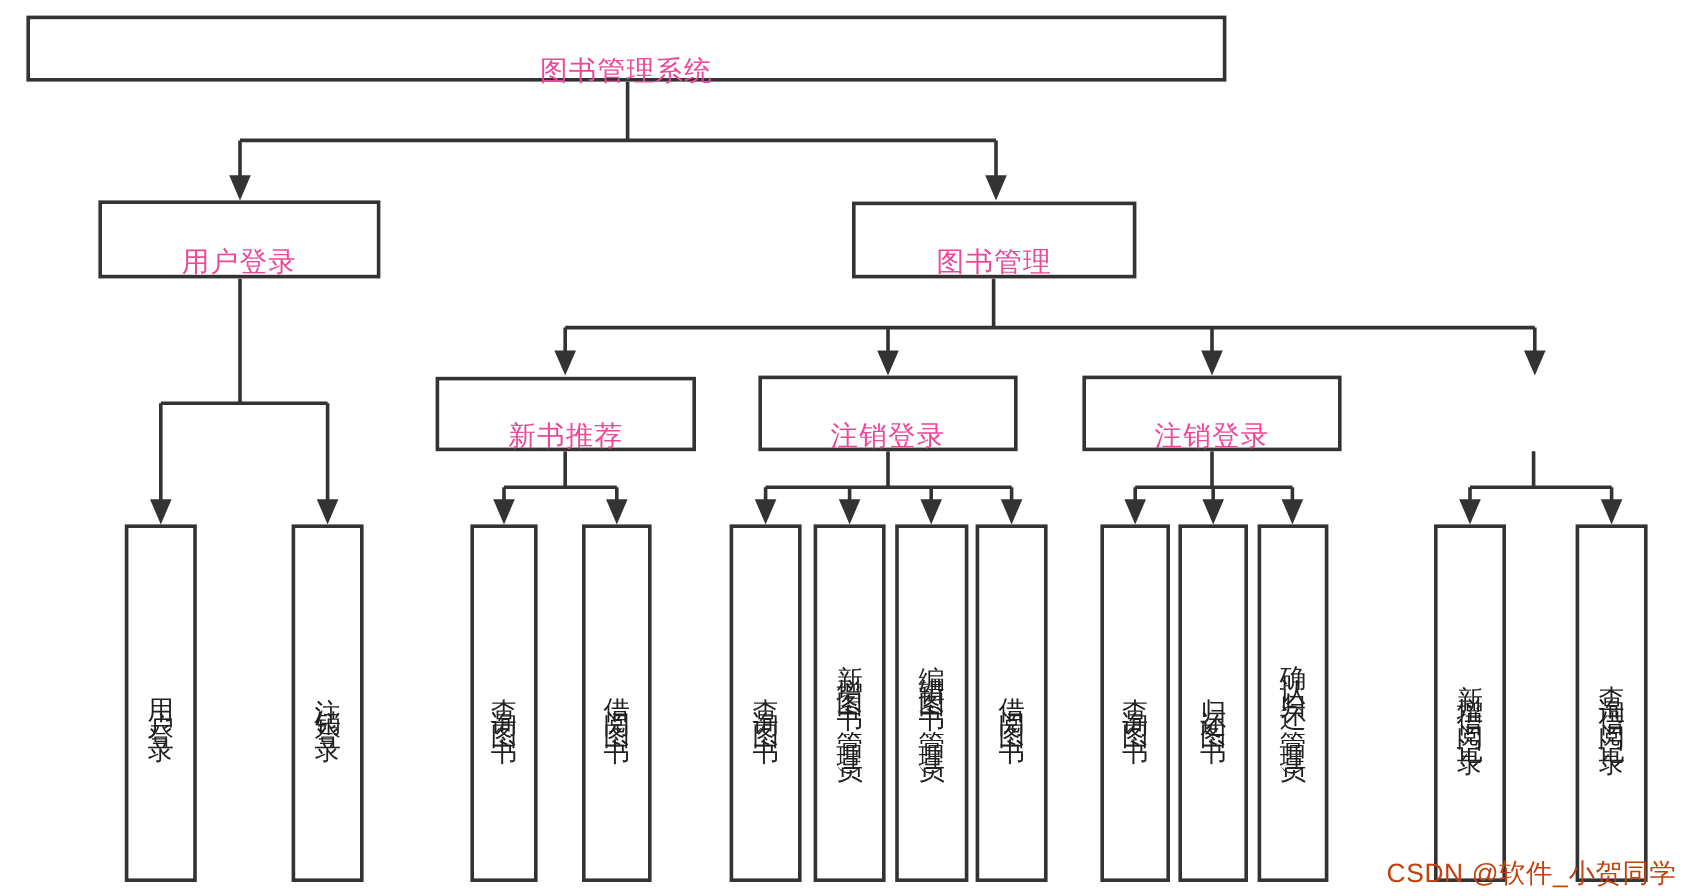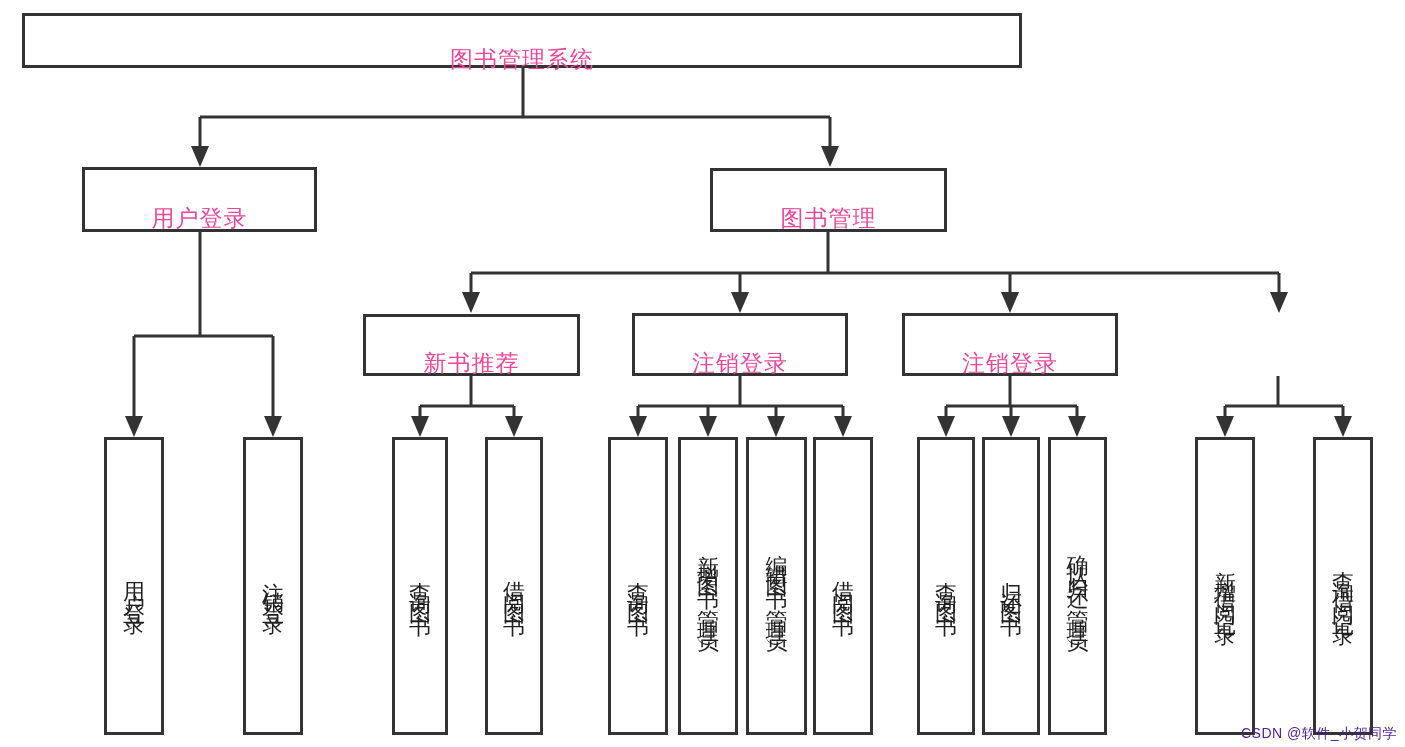--- a/index.html
+++ b/index.html
@@ -24,21 +24,21 @@
   .l3d{left:1172px;top:313px;width:213px;height:63px;}
   .leaf{top:437px;height:298px;}
   .vtext{
     writing-mode:vertical-rl;text-orientation:mixed;
     font-size:22px;letter-spacing:11px;line-height:1;color:#1f1f1f;
     max-height:292px;
   }
   svg.wires{position:absolute;left:0;top:0;z-index:1;pointer-events:none;}
   .watermark{
     position:absolute;right:8px;bottom:4px;z-index:5;
-    font-size:14px;letter-spacing:0.5px;color:#4c1d95;white-space:nowrap;
+    font-size:22px;letter-spacing:0.5px;color:#c2410c;white-space:nowrap;
   }
 </style>
 </head>
 <body>
 
 <div class="stage">
 
   <svg class="wires" width="1405" height="747" viewBox="0 0 1405 747">
     <g stroke="#333333" stroke-width="3" fill="none">
 

